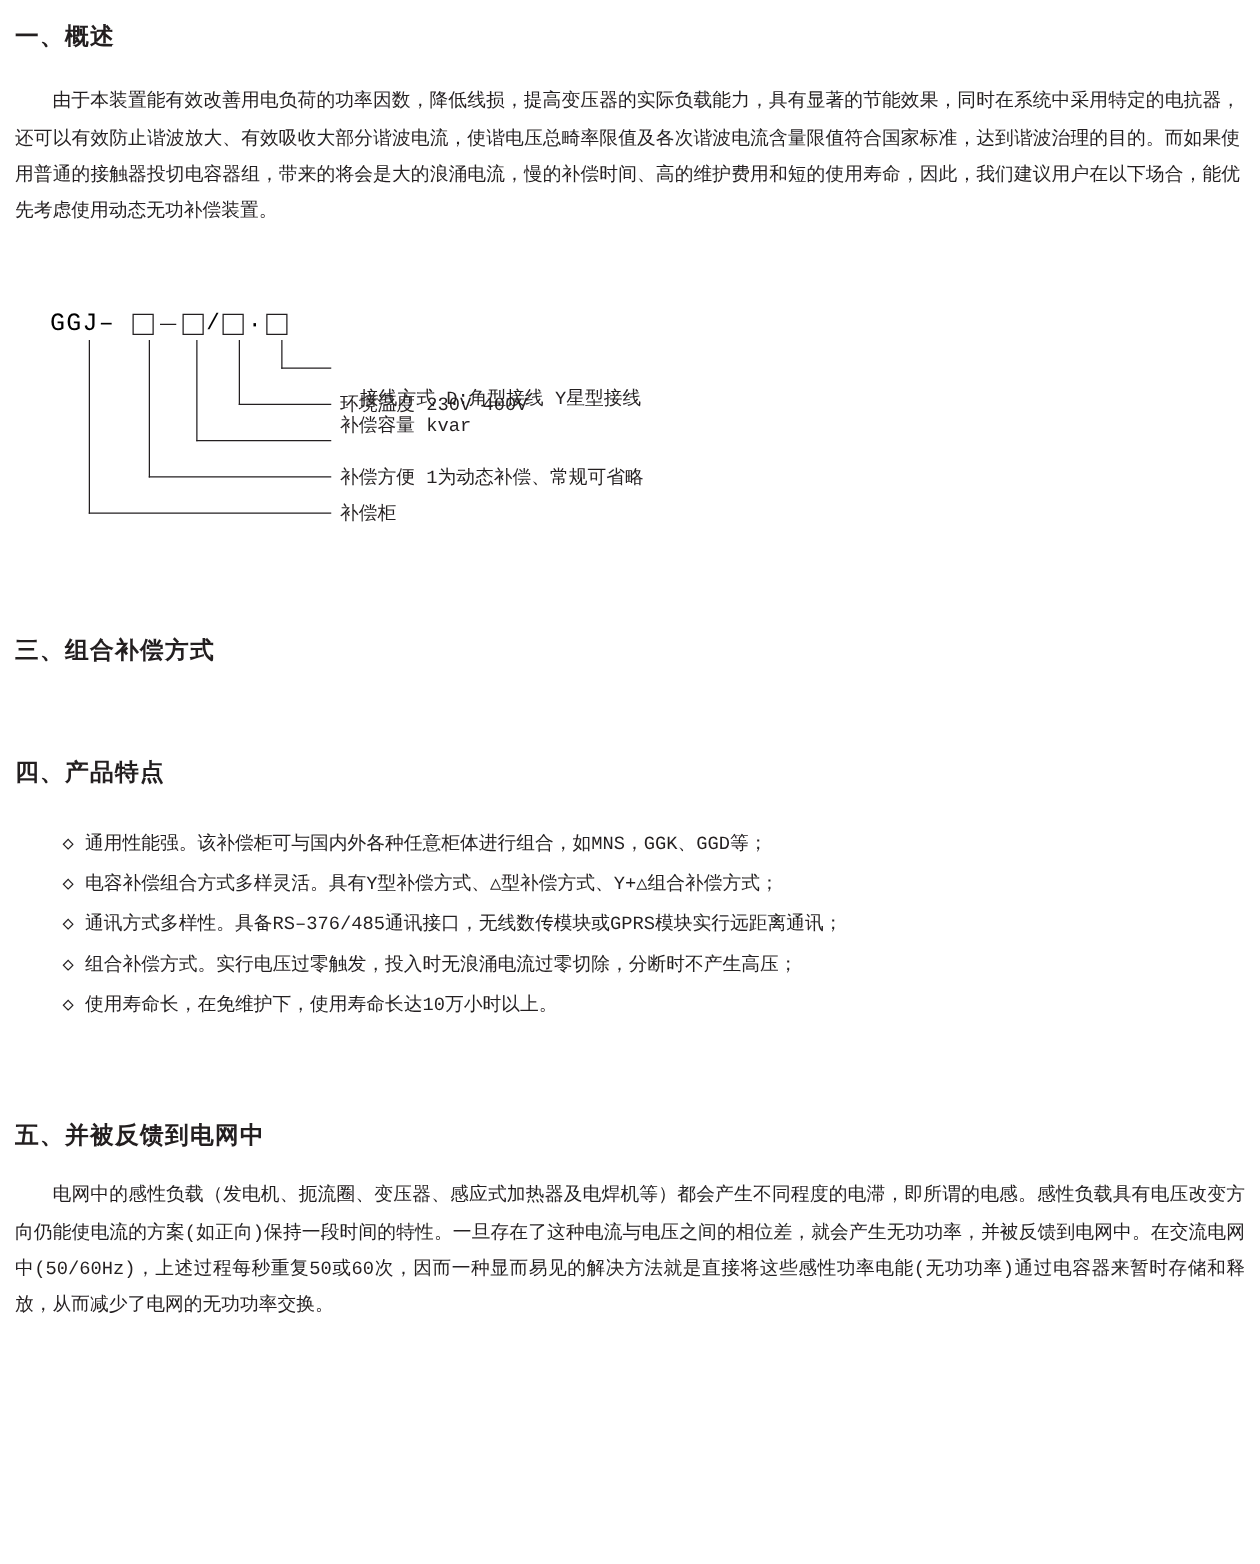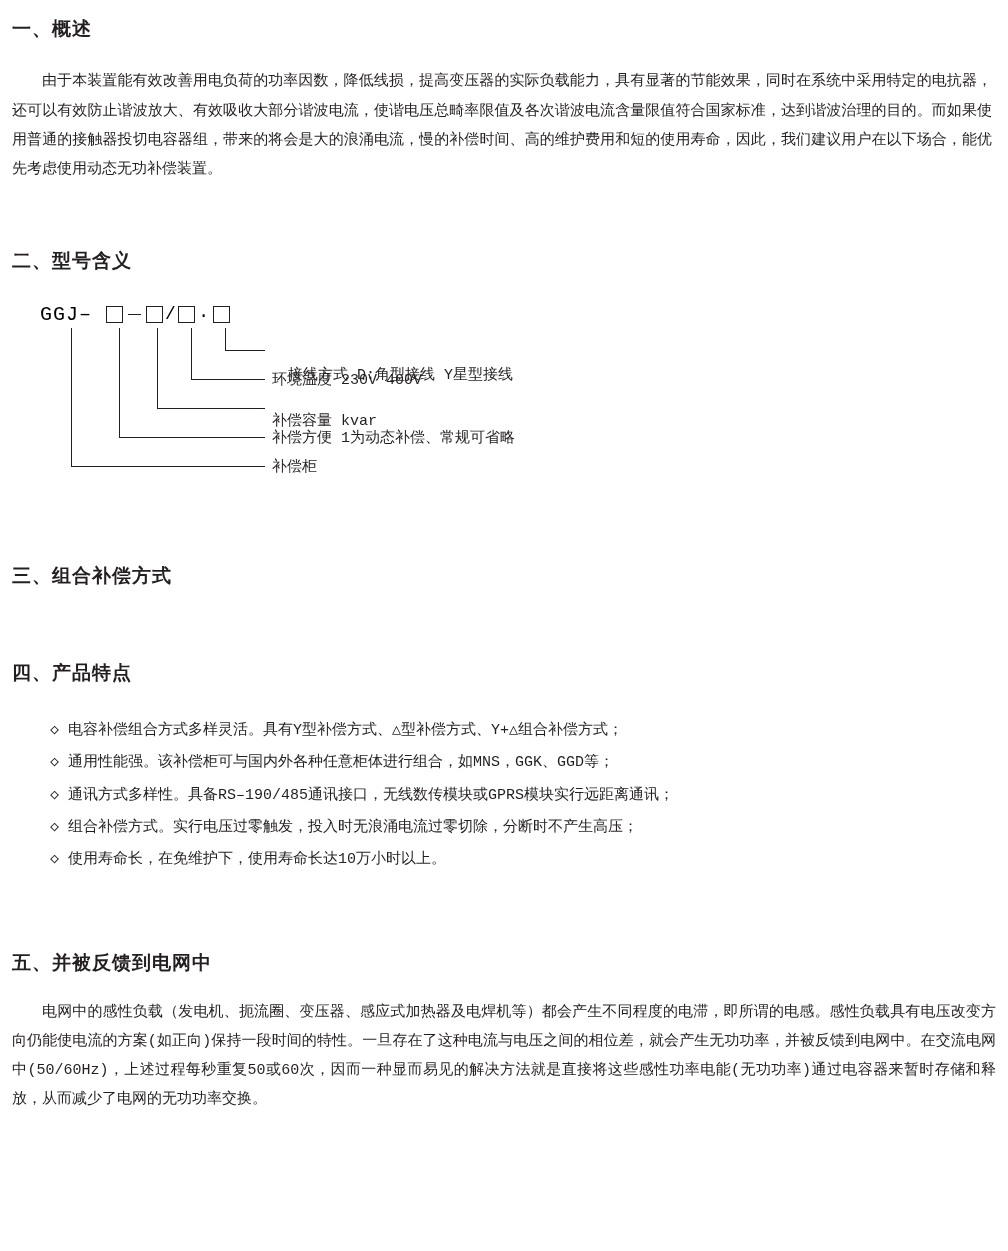--- a/index.html
+++ b/index.html
@@ -122,21 +122,20 @@
 <body>
 
 <div class="page">
 
   <section class="sec-block" id="sec-overview">
     <h2 class="sec-title">一、概述</h2>
     <p class="body">由于本装置能有效改善用电负荷的功率因数，降低线损，提高变压器的实际负载能力，具有显著的节能效果，同时在系统中采用特定的电抗器，还可以有效防止谐波放大、有效吸收大部分谐波电流，使谐电压总畸率限值及各次谐波电流含量限值符合国家标准，达到谐波治理的目的。而如果使用普通的接触器投切电容器组，带来的将会是大的浪涌电流，慢的补偿时间、高的维护费用和短的使用寿命，因此，我们建议用户在以下场合，能优先考虑使用动态无功补偿装置。</p>
   </section>
 
   <section class="sec-block" id="sec-model">
-    <h2 class="sec-title">二、型号含义</h2>
 
     <div class="model-diagram">
 
       <div class="code-row">
         <span class="ggj">GGJ–</span>
         <span style="display:inline-block;width:14px"></span>
         <span class="box"></span>
         <span class="dash"></span>
         <span class="box"></span>
         <span class="slash">/</span>
@@ -150,36 +149,36 @@
       <div class="leader" style="left:151px; top:26px; width:74px; height:52px;"></div>
 
       <div class="leader" style="left:117px; top:26px; width:108px; height:81px;"></div>
 
       <div class="leader" style="left:79px; top:26px; width:146px; height:110px;"></div>
 
       <div class="leader" style="left:31px; top:26px; width:194px; height:139px;"></div>
 
       <div class="leg-label" style="left:248px; top:42px;margin-top:24px;">接线方式 D:角型接线 Y星型接线</div>
       <div class="leg-label" style="left:232px; top:71px;">环境温度 230V 400V</div>
-      <div class="leg-label" style="left:232px; top:112px;">补偿容量 kvar</div>
+      <div class="leg-label" style="left:232px; top:88px;">补偿容量 kvar</div>
       <div class="leg-label" style="left:232px; top:129px;">补偿方便 1为动态补偿、常规可省略</div>
       <div class="leg-label" style="left:232px; top:158px;">补偿柜</div>
     </div>
   </section>
 
   <section class="sec-block" id="sec-env">
     <h2 class="sec-title">三、组合补偿方式</h2>
   </section>
 
   <section class="sec-block" id="sec-features">
     <h2 class="sec-title">四、产品特点</h2>
     <div class="bullet-list">
+      <div class="bullet-item">◇ 通用性能强。该补偿柜可与国内外各种任意柜体进行组合，如MNS，GGK、GGD等；</div>
       <div class="bullet-item">◇ 电容补偿组合方式多样灵活。具有Y型补偿方式、△型补偿方式、Y+△组合补偿方式；</div>
-      <div class="bullet-item">◇ 通用性能强。该补偿柜可与国内外各种任意柜体进行组合，如MNS，GGK、GGD等；</div>
-      <div class="bullet-item">◇ 通讯方式多样性。具备RS–190/485通讯接口，无线数传模块或GPRS模块实行远距离通讯；</div>
+      <div class="bullet-item">◇ 通讯方式多样性。具备RS–376/485通讯接口，无线数传模块或GPRS模块实行远距离通讯；</div>
       <div class="bullet-item">◇ 组合补偿方式。实行电压过零触发，投入时无浪涌电流过零切除，分断时不产生高压；</div>
       <div class="bullet-item">◇ 使用寿命长，在免维护下，使用寿命长达10万小时以上。</div>
     </div>
   </section>
 
   <section class="sec-block" id="sec-principle">
     <h2 class="sec-title">五、并被反馈到电网中</h2>
     <p class="body">电网中的感性负载（发电机、扼流圈、变压器、感应式加热器及电焊机等）都会产生不同程度的电滞，即所谓的电感。感性负载具有电压改变方向仍能使电流的方案(如正向)保持一段时间的特性。一旦存在了这种电流与电压之间的相位差，就会产生无功功率，并被反馈到电网中。在交流电网中(50/60Hz)，上述过程每秒重复50或60次，因而一种显而易见的解决方法就是直接将这些感性功率电能(无功功率)通过电容器来暂时存储和释放，从而减少了电网的无功功率交换。</p>
   </section>
 

